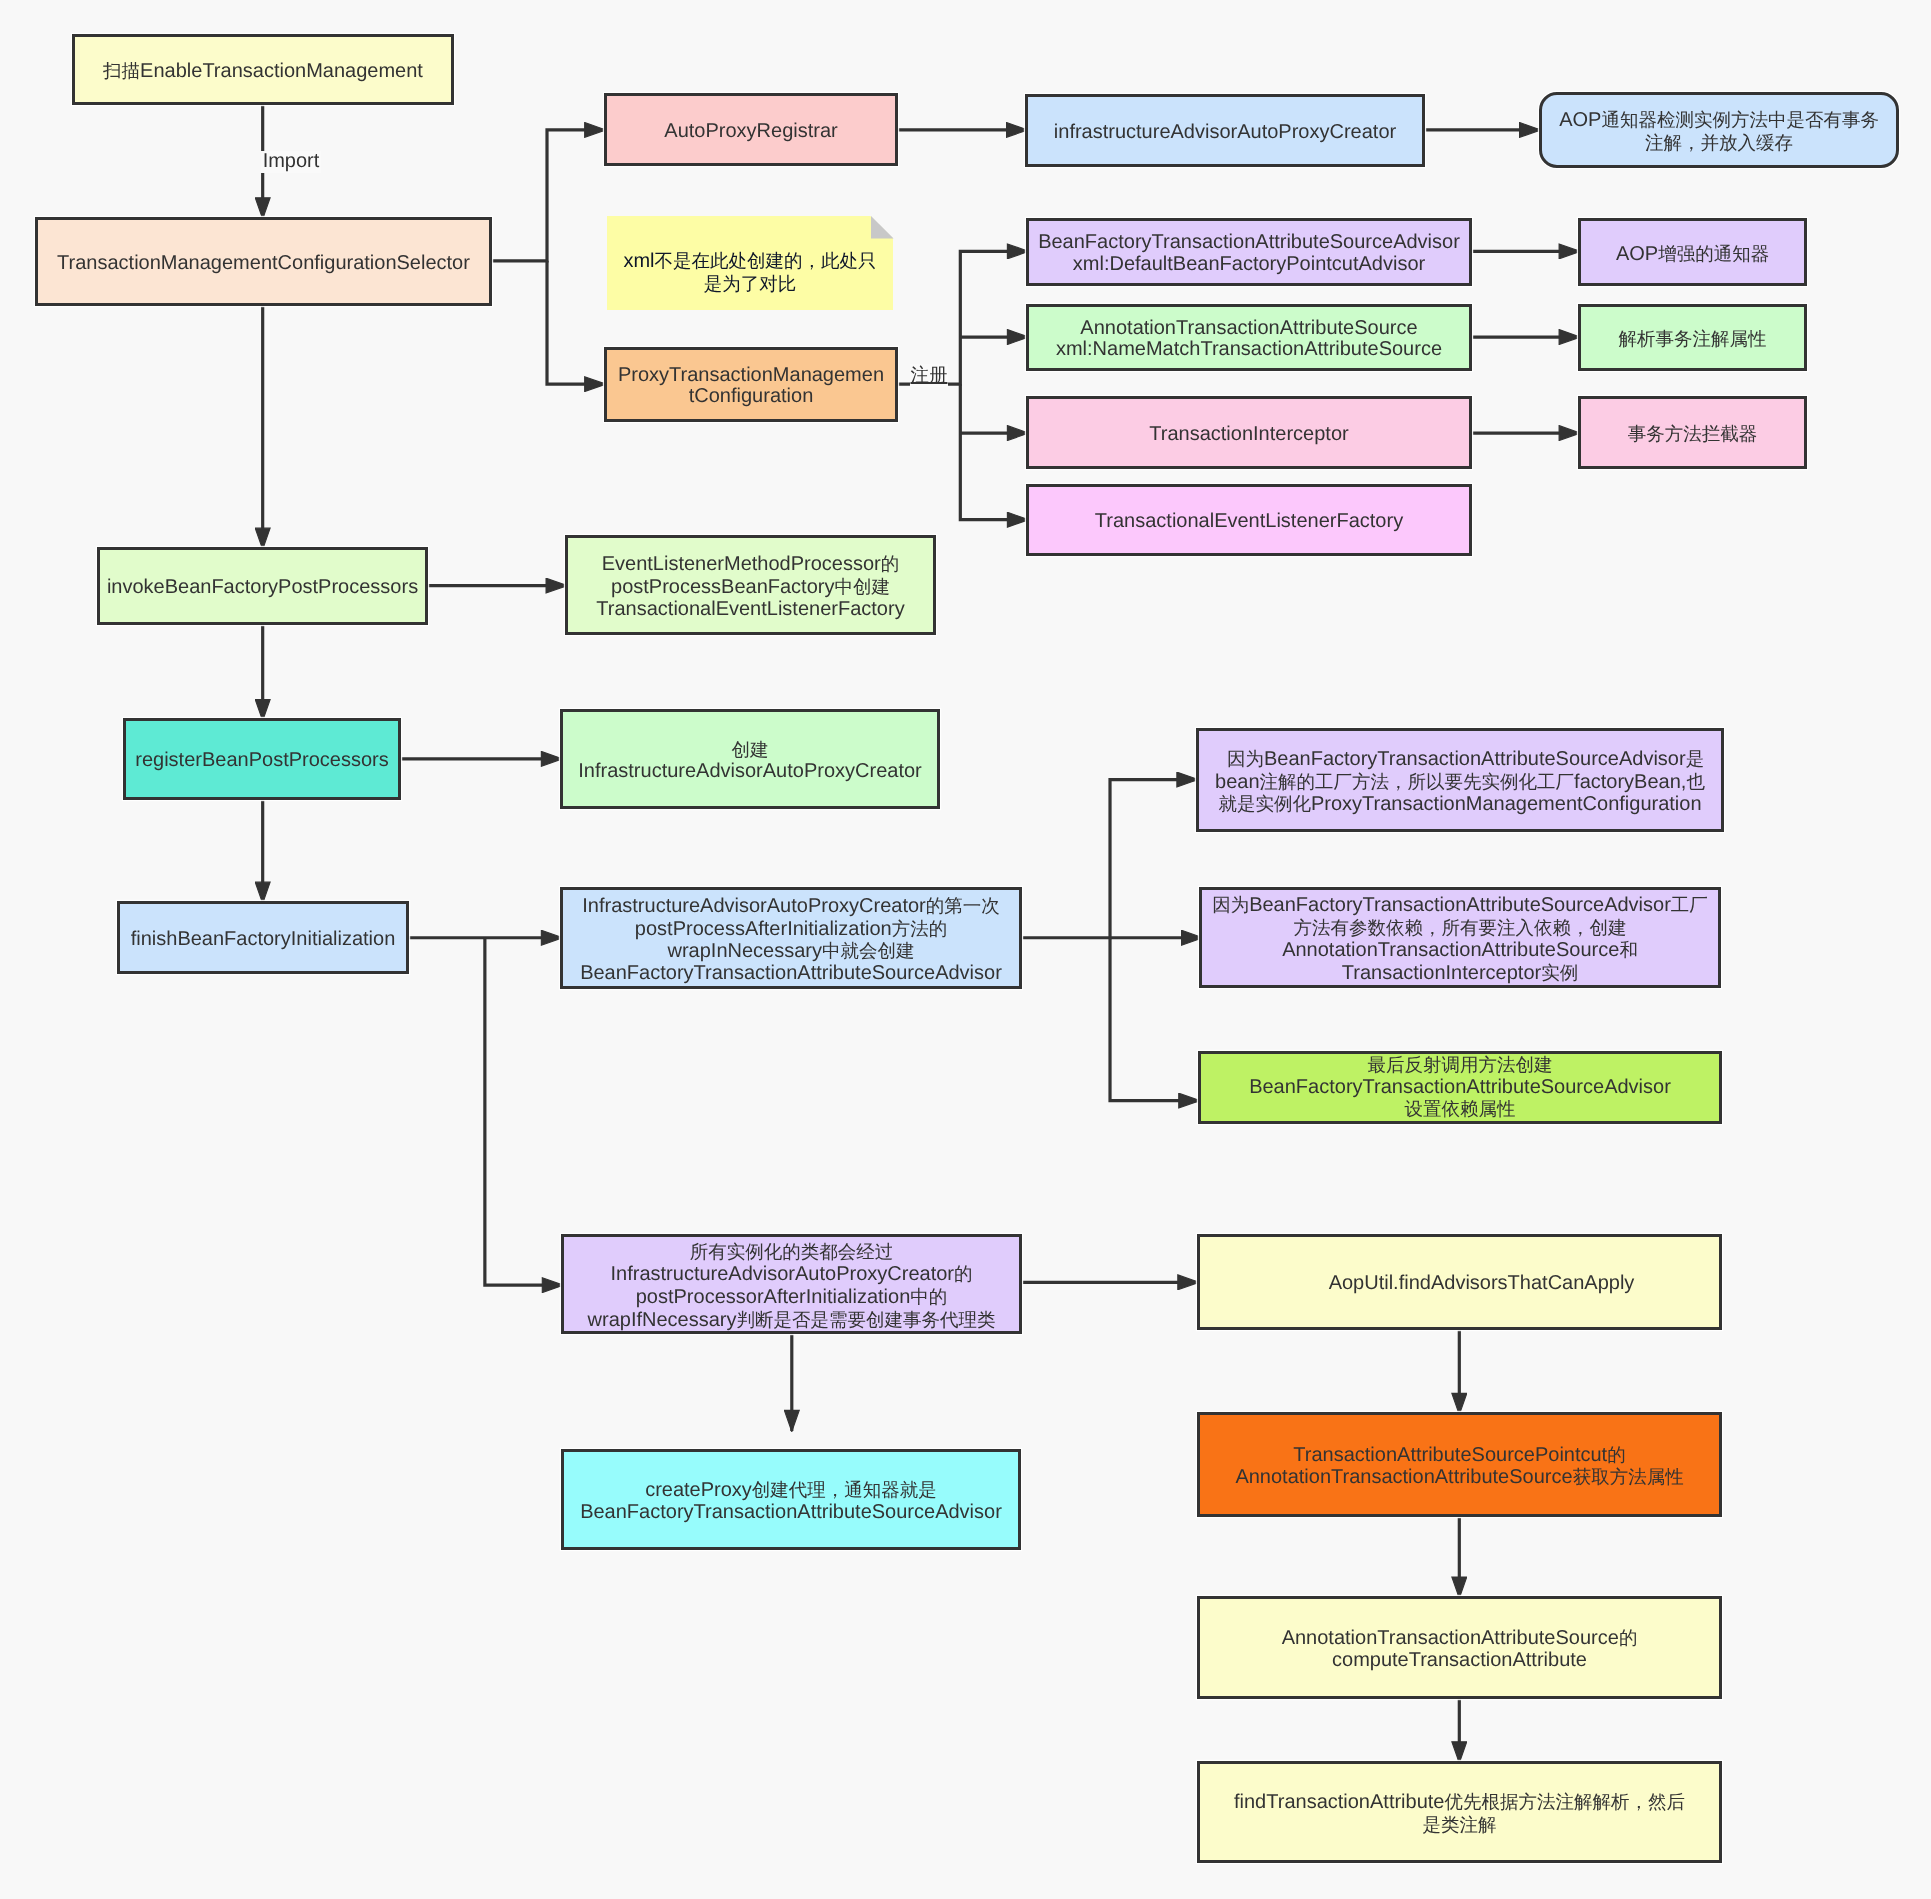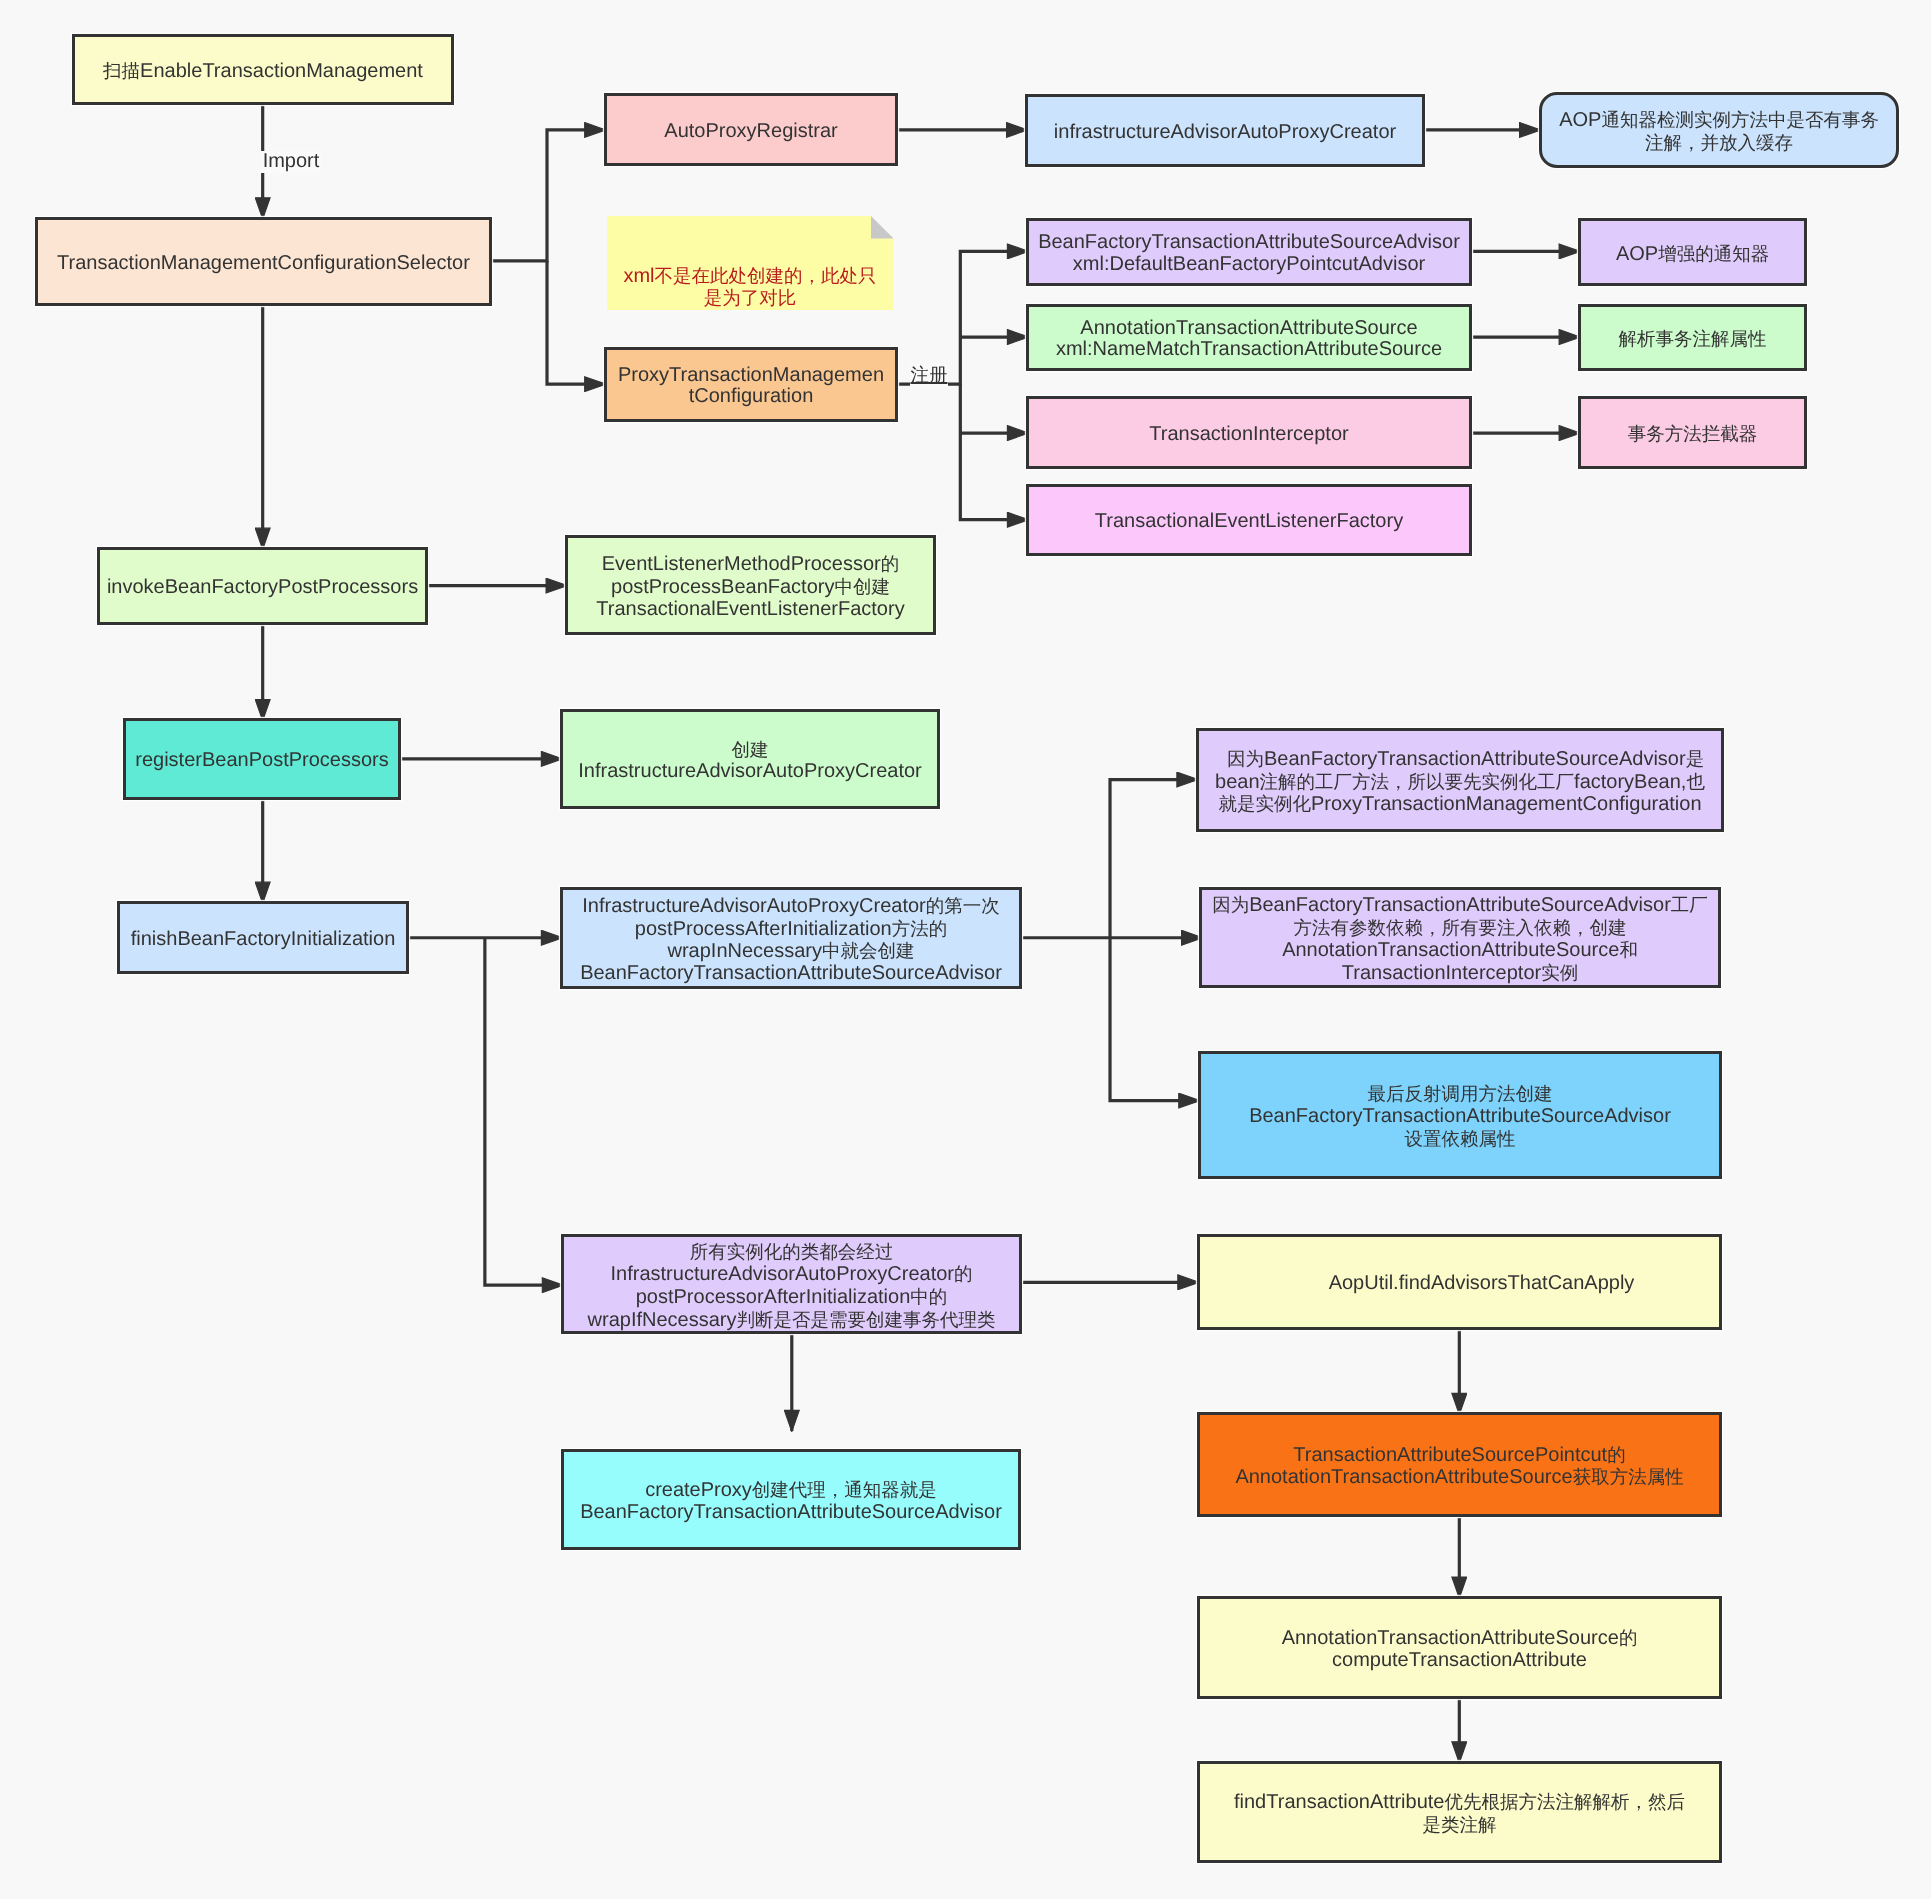--- a/index.html
+++ b/index.html
@@ -6,22 +6,22 @@
   body{width:1931px;height:1899px;background:#F8F8F8;
        font-family:"Liberation Sans",sans-serif;position:relative;overflow:hidden;
        -webkit-font-smoothing:antialiased;text-rendering:geometricPrecision;}
   #canvas{position:absolute;left:0;top:0;width:1931px;height:1899px;}
   svg.edges{position:absolute;left:0;top:0;width:1931px;height:1899px;pointer-events:none;}
   .node{position:absolute;box-sizing:border-box;border:3px solid #333333;
         box-shadow:0 0 0 1.2px rgba(255,255,255,0.9);
         display:flex;align-items:center;justify-content:center;text-align:center;
         color:#333333;font-size:20px;line-height:21.7px;z-index:2;overflow:visible;
         padding-top:3.8px;}
-  .note{position:absolute;box-sizing:border-box;display:flex;align-items:flex-end;
-        justify-content:center;text-align:center;color:#b91c1c;font-size:20px;
+  .note{position:absolute;box-sizing:border-box;display:flex;align-items:center;
+        justify-content:center;text-align:center;color:#0f172a;font-size:20px;
         line-height:21.7px;z-index:2;overflow:visible;padding-top:20px;}
   .node > .tx, .note > .tx{white-space:pre;display:block;}
   .elabel > .tx{white-space:pre;}
   .cjk{font-size:18.5px;}
   .elabel{position:absolute;background:#FAFAFA;font-size:20px;color:#333333;
           text-align:center;white-space:nowrap;z-index:3;box-sizing:border-box;}
 </style>
 </head>
 <body>
 
@@ -134,21 +134,21 @@
         <span class="tx">  <span class="cjk">因为</span>BeanFactoryTransactionAttributeSourceAdvisor<span class="cjk">是</span>
 bean<span class="cjk">注解的工厂方法，所以要先实例化工厂</span>factoryBean,<span class="cjk">也</span>
 <span class="cjk">就是实例化</span>ProxyTransactionManagementConfiguration</span>
       </div>
       <div class="node" style="left: 1199px; top: 887px; width: 522px; height: 101px; background: rgb(224, 204, 252);">
         <span class="tx"><span class="cjk">因为</span>BeanFactoryTransactionAttributeSourceAdvisor<span class="cjk">工厂</span>
 <span class="cjk">方法有参数依赖，所有要注入依赖，创建</span>
 AnnotationTransactionAttributeSource<span class="cjk">和</span>
 TransactionInterceptor<span class="cjk">实例</span></span>
       </div>
-      <div class="node" style="left: 1198px; top: 1051px; width: 524px; height: 128px; background: #7dd3fc;">
+      <div class="node" style="left: 1198px; top: 1051px; width: 524px; height: 73px; background: #bef264; align-items: flex-end;">
         <span class="tx"><span class="cjk">最后反射调用方法创建</span>
 BeanFactoryTransactionAttributeSourceAdvisor
 <span class="cjk">设置依赖属性</span></span>
       </div>
       <div class="node" style="left: 561px; top: 1234px; width: 461px; height: 100px; background: rgb(224, 204, 252);">
         <span class="tx"><span class="cjk">所有实例化的类都会经过</span>
 InfrastructureAdvisorAutoProxyCreator<span class="cjk">的</span>
 postProcessorAfterInitialization<span class="cjk">中的</span>
 wrapIfNecessary<span class="cjk">判断是否是需要创建事务代理类</span></span>
       </div>

